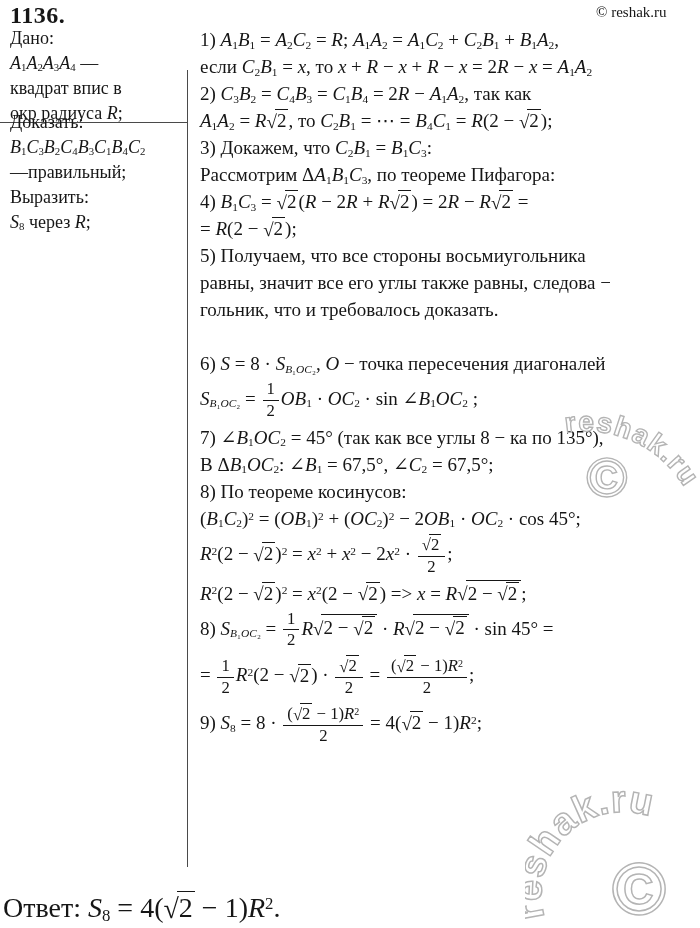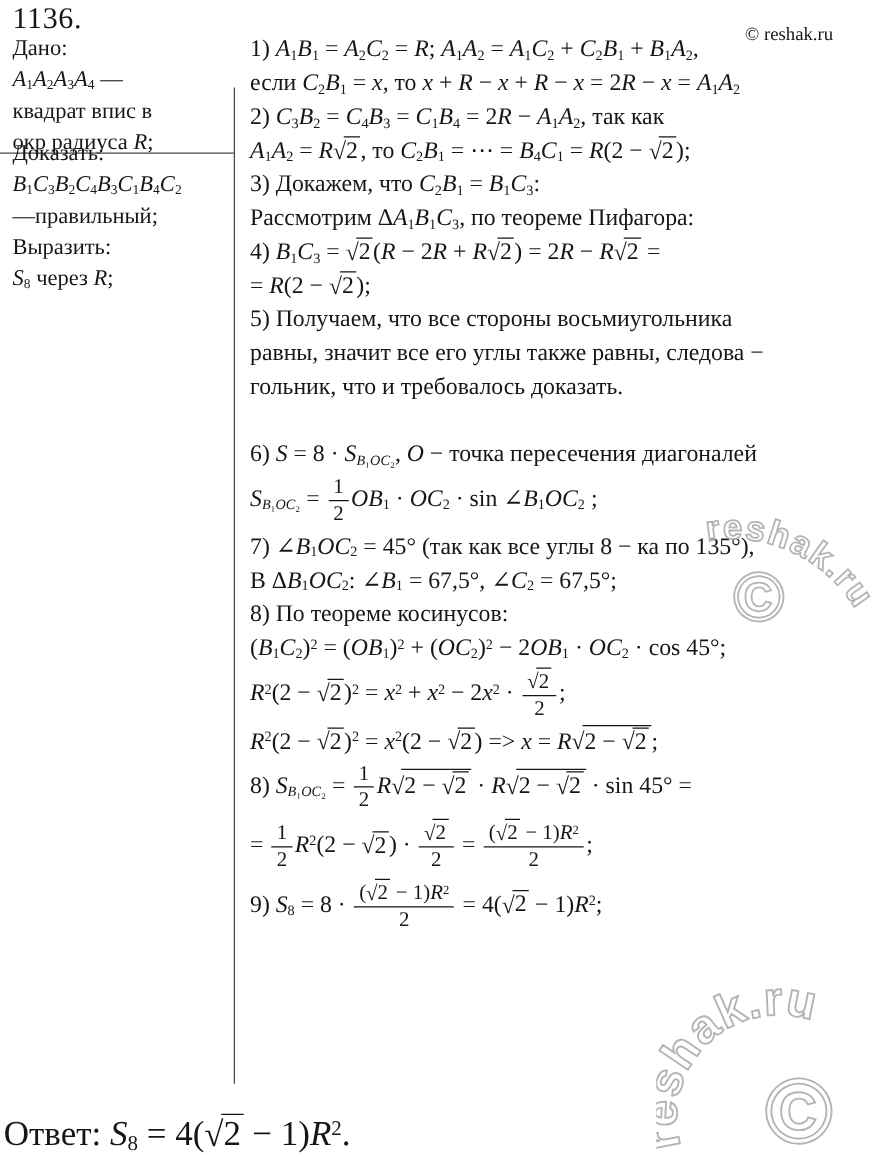--- a/index.html
+++ b/index.html
@@ -2,22 +2,22 @@
 <html><head>
 <meta charset="utf-8">
 <style>
   html,body{margin:0;padding:0}
   body{
     width:700px;height:928px;background:#ffffff;color:#161616;
     font-family:"Liberation Serif","DejaVu Serif",serif;
     overflow:hidden;position:relative;
   }
   .abs{position:absolute}
-  .pnum{left:10px;top:2px;font-size:24px;font-weight:normal;letter-spacing:0.5px}
-  .copynote{left:596px;top:20px;font-size:15px}
+  .pnum{left:10px;top:2px;font-size:24px;font-weight:bold;letter-spacing:0.5px}
+  .copynote{left:596px;top:4px;font-size:15px}
   .given{left:10px;width:176px;font-size:18px}
   .g1{top:26px}
   .g2{top:110px}
   .given .mline,.g-label{line-height:25px;min-height:25px;white-space:nowrap}
   .hdiv{left:0;top:122px;width:188px;height:0;border-top:1px solid #4a4a4a}
   .vdiv{left:187px;top:70px;width:0;height:797px;border-left:1px solid #4a4a4a}
   .sol{left:200px;top:26px;width:500px;font-size:19px}
   .sol-heading{line-height:27px;white-space:nowrap}
   .mline{line-height:27px;min-height:27px;white-space:nowrap}
   .ans{left:3px;top:891px;font-size:28px;white-space:nowrap}

